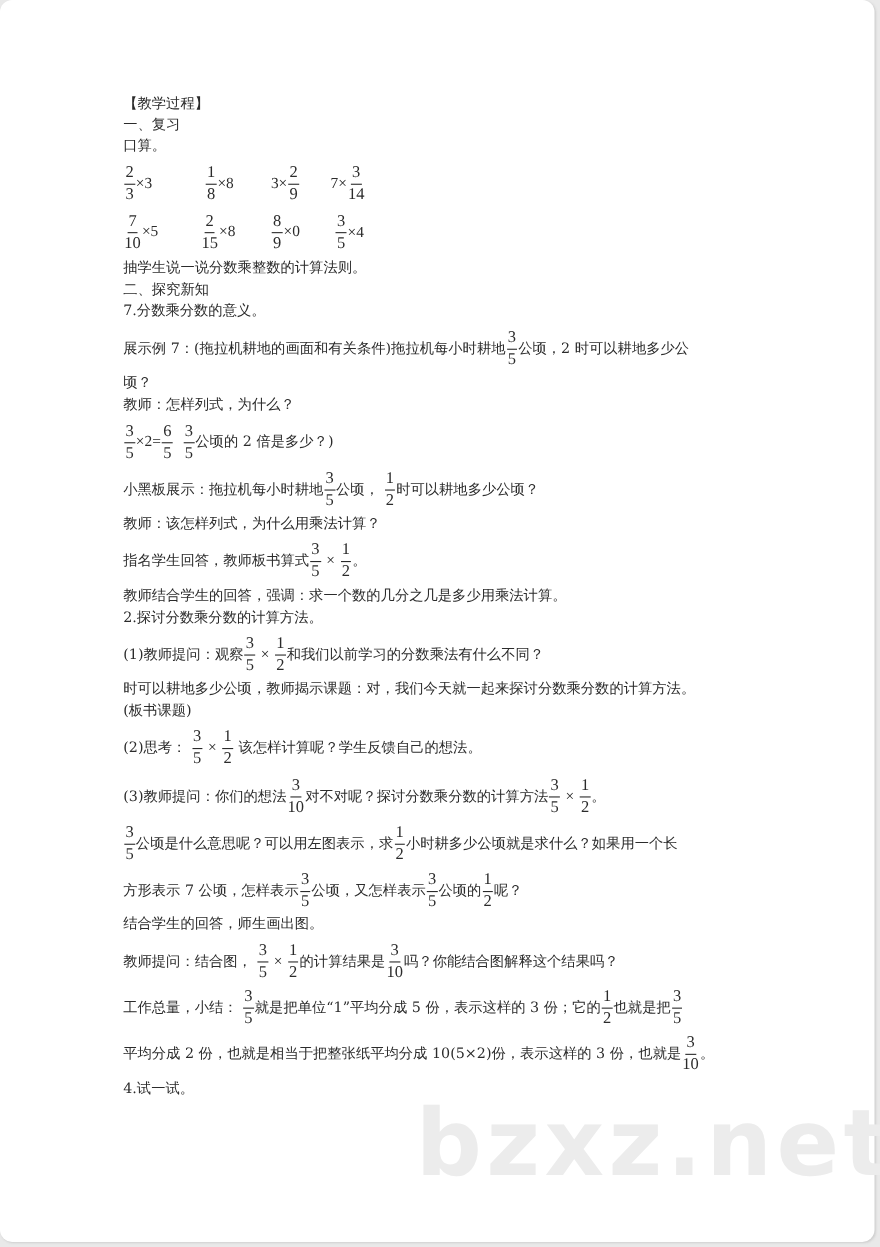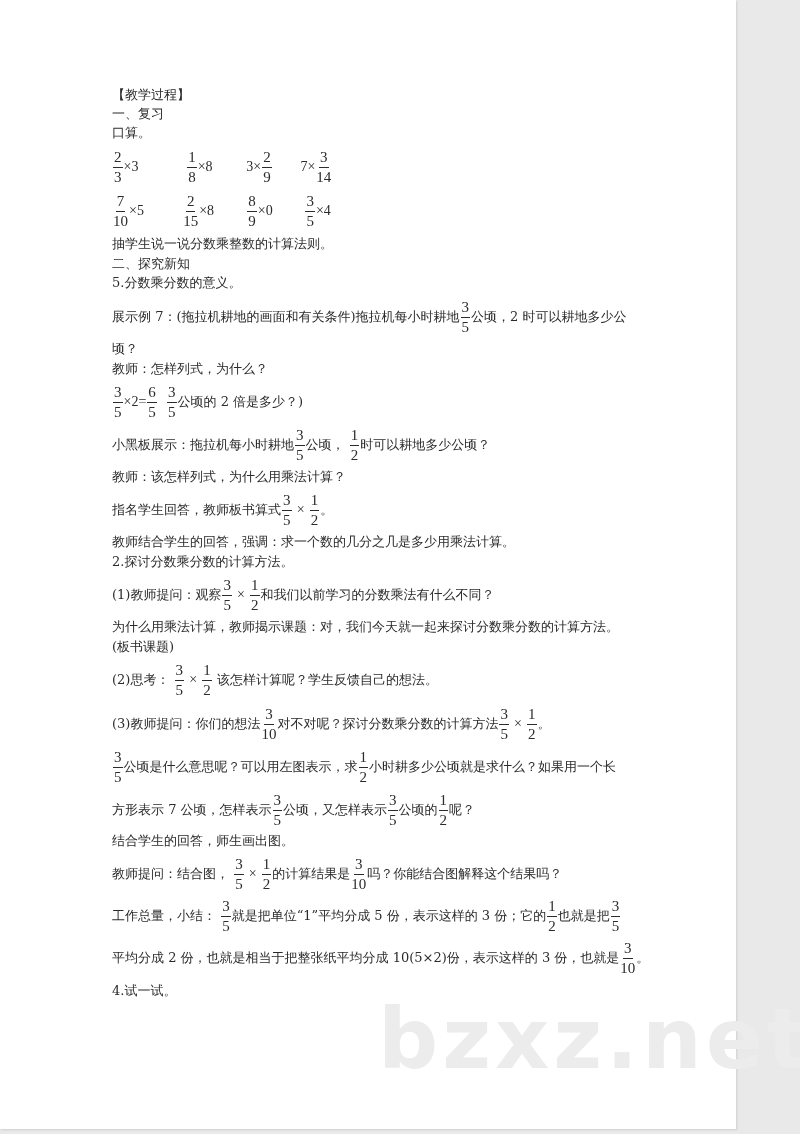--- a/index.html
+++ b/index.html
@@ -1,22 +1,23 @@
 <!DOCTYPE html>
 <html><head>
 <meta charset="utf-8">
 <style>
   html, body { margin:0; padding:0; }
   body {
     width:800px; height:1134px; background:#e9e9e9; position:relative; overflow:hidden;
     font-family: "DejaVu Serif", "Liberation Serif", serif; color:#2b2b2b;
   }
   .page {
-    position:absolute; left:0; top:0; width:736px; height:1129px; background:#ffffff;
+    position:absolute; left:0; top:0; width:795px; height:1129px; background:#ffffff;
     box-shadow: 1px 1px 2px #cfcfcf;
+    border-radius: 11px;
   }
   .content { position:absolute; left:112px; top:0; width:600px; font-size:13px; }
   .line { position:absolute; left:0; white-space:nowrap; line-height:16px; }
   .frac {
     display:inline-flex; flex-direction:column; align-items:center; vertical-align:middle;
     font-family: "Liberation Serif", serif; font-size:15px; line-height:15px; margin:0 1px;
   }
   .frac .num { padding:0 1px 2px 1px; border-bottom:1px solid #2b2b2b; }
   .frac .den { padding-top:2px; }
   .m { font-family:"Liberation Serif", serif; font-size:14px; }
@@ -68,21 +69,21 @@
             <span class="den">9</span>
           </span><span class="m">×0</span></span>
       <span><span class="frac">
             <span class="num">3</span>
             <span class="den">5</span>
           </span><span class="m">×4</span></span>
     </div>
 
     <div class="line" style="top:236px">抽学生说一说分数乘整数的计算法则。</div>
     <div class="line" style="top:256px">二、探究新知</div>
-    <div class="line" style="top:275px">5.分数乘分数的意义。</div>
+    <div class="line" style="top:275px">7.分数乘分数的意义。</div>
 
     <div class="line" style="top:300px">
       <span>展示例 7：(拖拉机耕地的画面和有关条件)拖拉机每小时耕地</span><span class="frac">
           <span class="num">3</span>
           <span class="den">5</span>
         </span><span>公顷，2 时可以耕地多少公</span>
     </div>
     <div class="line" style="top:341px">顷？</div>
     <div class="line" style="top:361px">教师：怎样列式，为什么？</div>
 
@@ -127,21 +128,21 @@
     <div class="line" style="top:578px">
       <span>(1)教师提问：观察</span><span class="frac">
           <span class="num">3</span>
           <span class="den">5</span>
         </span>&nbsp;<span class="m">×</span>&nbsp;<span class="frac">
           <span class="num">1</span>
           <span class="den">2</span>
         </span><span>和我们以前学习的分数乘法有什么不同？</span>
     </div>
 
-    <div class="line" style="top:619px">为什么用乘法计算，教师揭示课题：对，我们今天就一起来探讨分数乘分数的计算方法。</div>
+    <div class="line" style="top:619px">时可以耕地多少公顷，教师揭示课题：对，我们今天就一起来探讨分数乘分数的计算方法。</div>
     <div class="line" style="top:639px">(板书课题)</div>
 
     <div class="line" style="top:663px">
       <span>(2)思考：</span>&nbsp;<span class="frac">
           <span class="num">3</span>
           <span class="den">5</span>
         </span>&nbsp;<span class="m">×</span>&nbsp;<span class="frac">
           <span class="num">1</span>
           <span class="den">2</span>
         </span>&nbsp;<span>该怎样计算呢？学生反馈自己的想法。</span>

